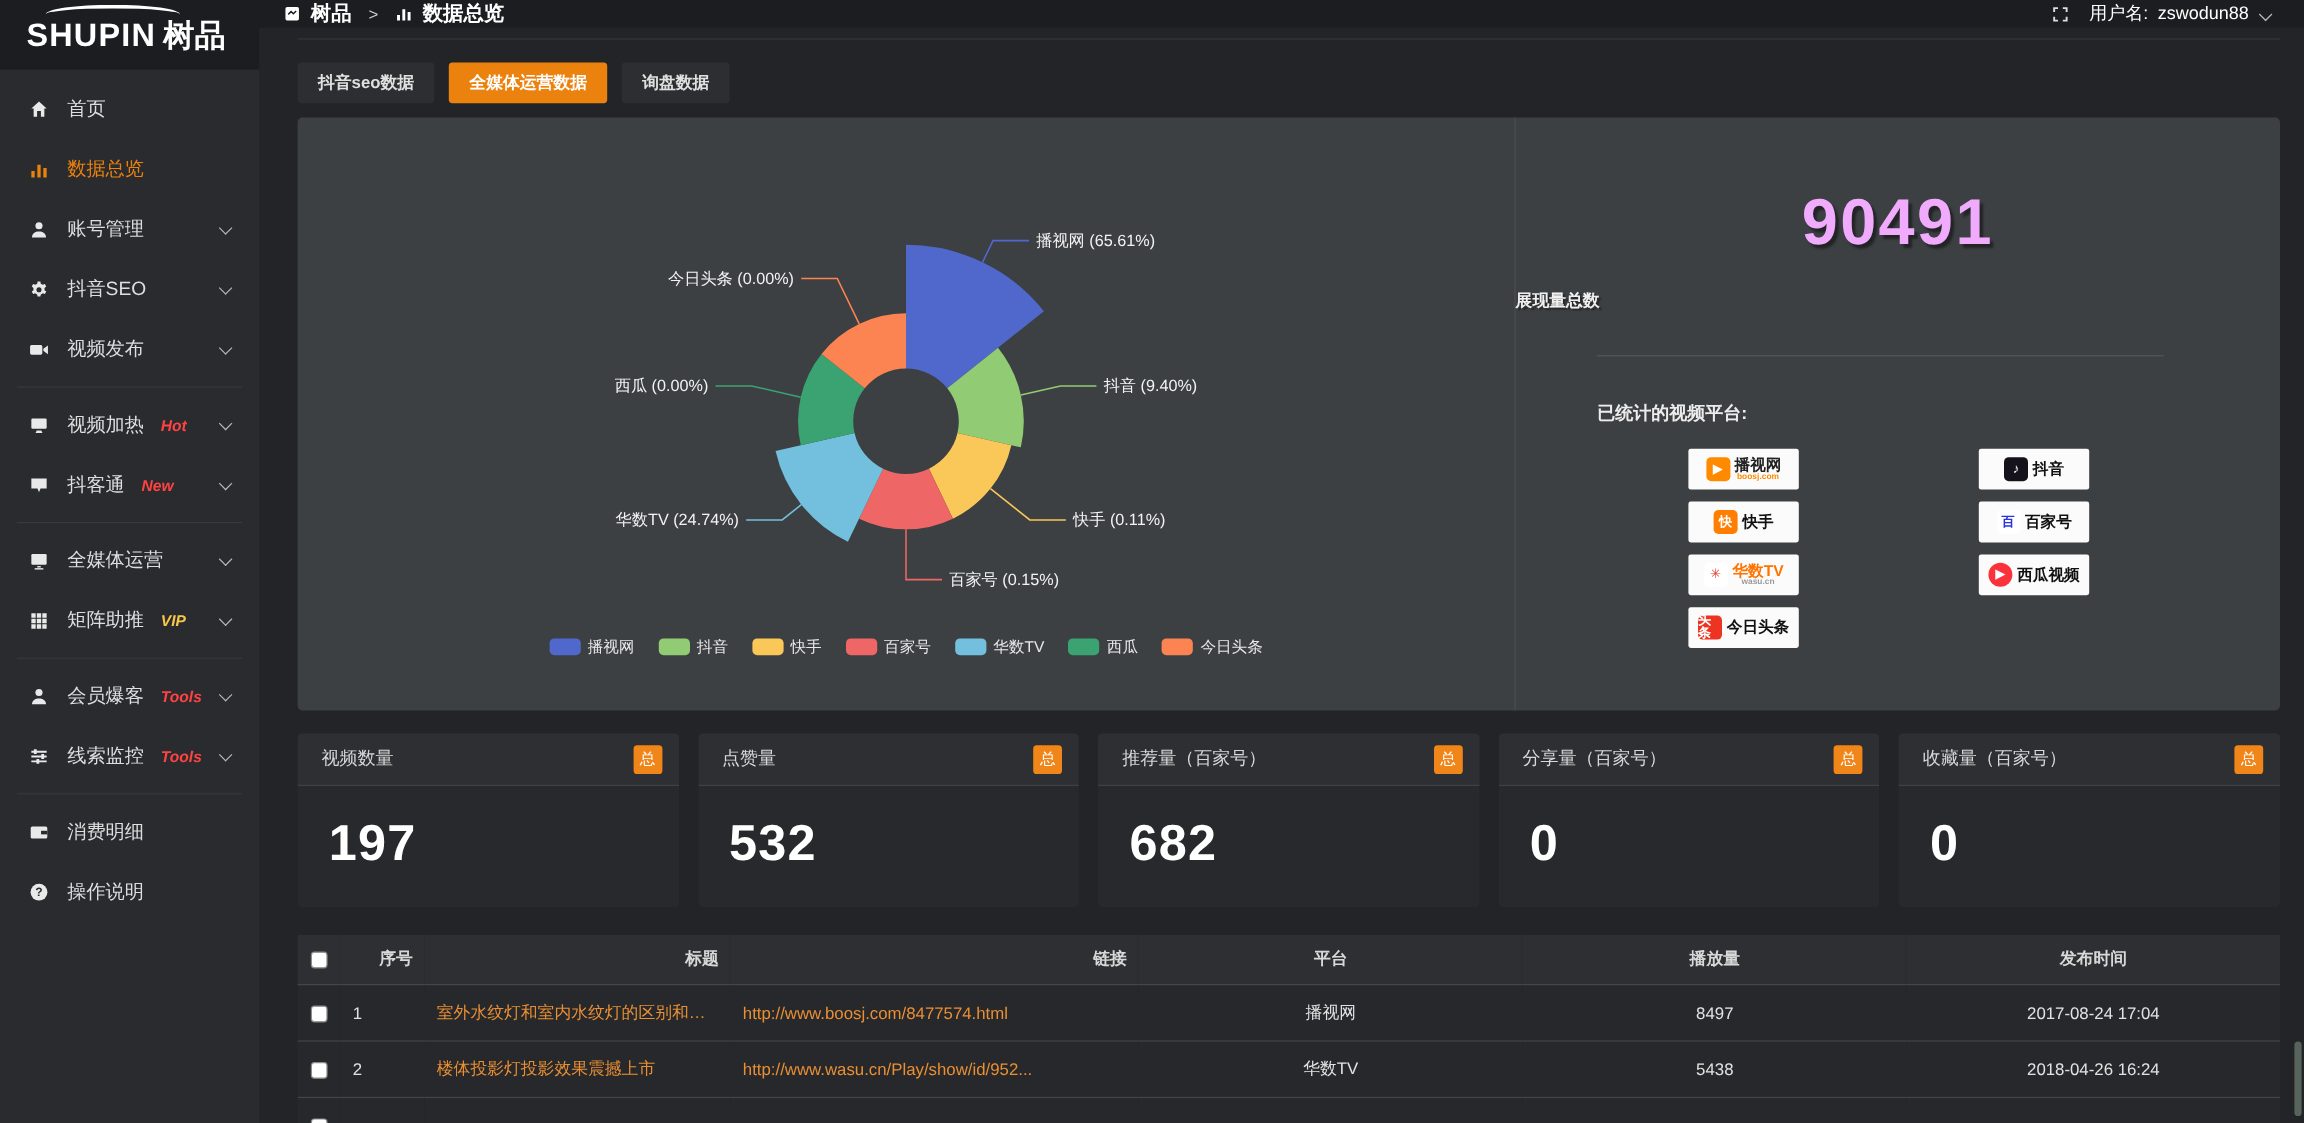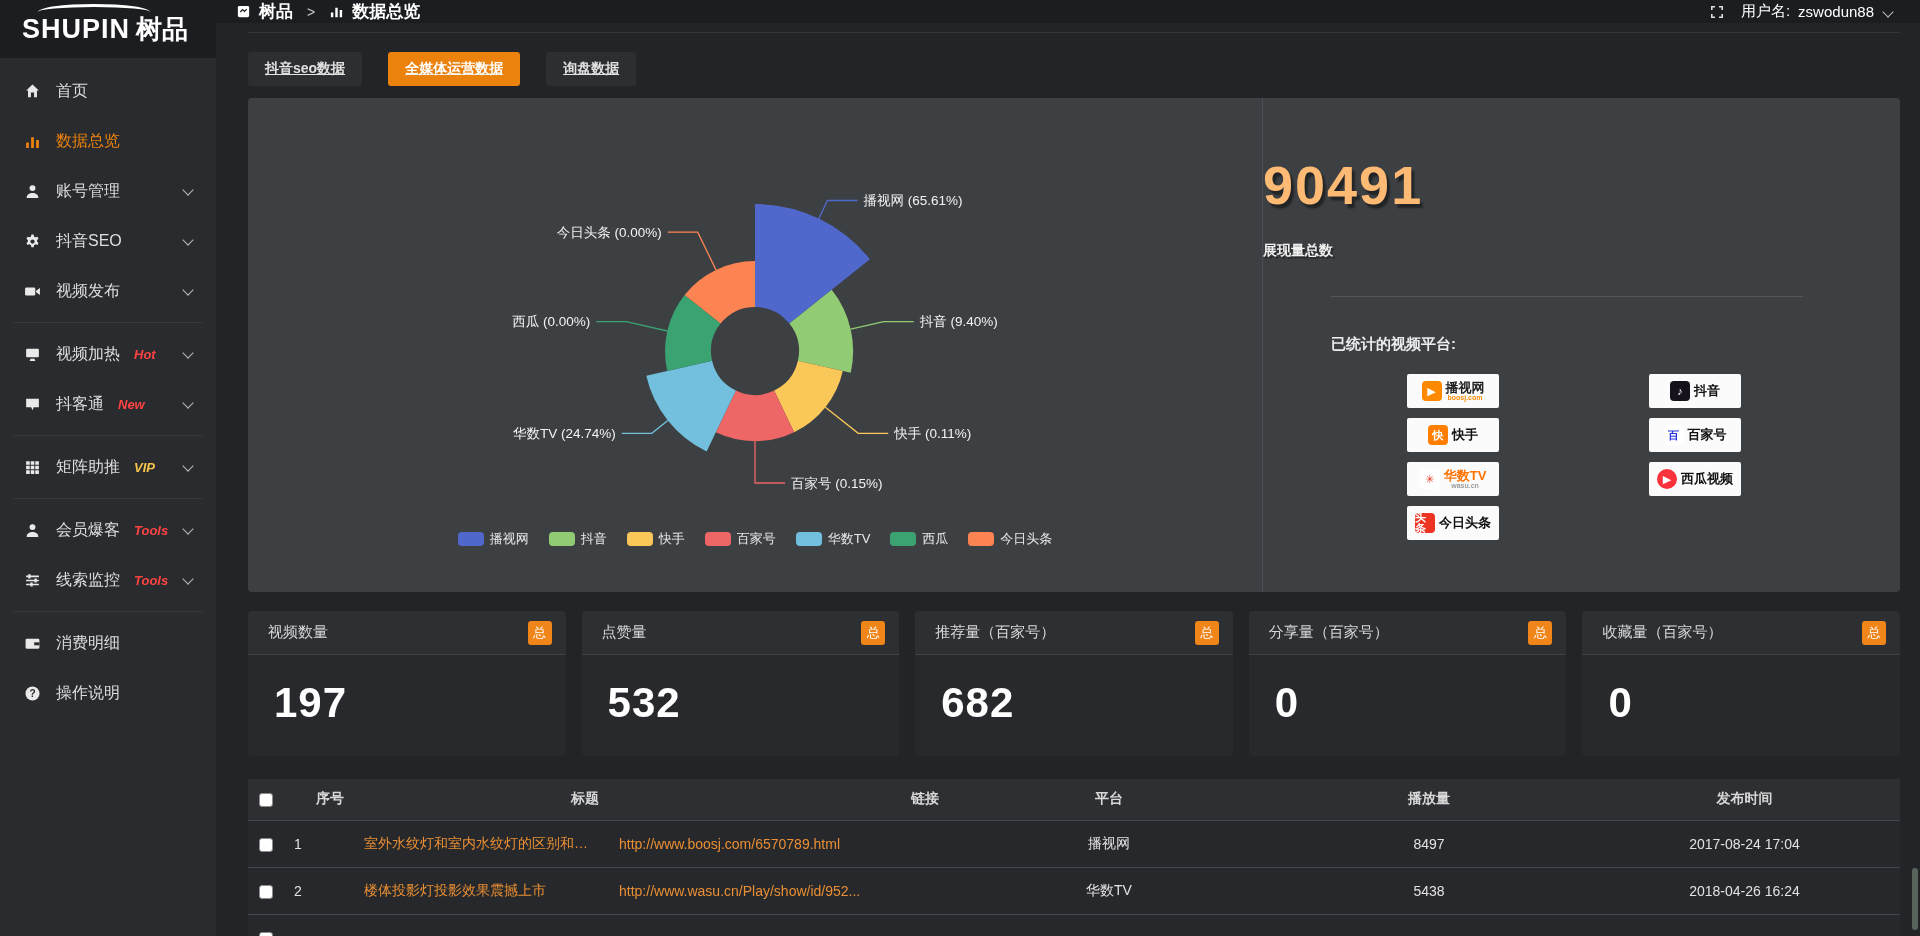--- a/index.html
+++ b/index.html
@@ -37,35 +37,35 @@
   .c-sep{color:#cfcfcf;font-size:14px;margin:0 6px;font-weight:normal;}
   .top-right{margin-left:auto;display:flex;align-items:center;gap:16px;color:#fff;font-size:15px;}
   .fs-icon{width:16px;height:16px;color:#dcdcdc;cursor:pointer;}
   .fs-icon svg{width:100%;height:100%;}
   .user-wrap{display:flex;align-items:center;gap:8px;cursor:pointer;}
   .user-wrap .chev{margin:0 0 0 2px;}
 
   .content{flex:1;padding:0 20px 0 32px;position:relative;}
   .content-line{border-top:1px solid #34373a;margin-top:9px;}
 
-  .tabs{display:flex;gap:26px;margin-top:19px;text-decoration:underline;}
+  .tabs{display:flex;gap:12px;margin-top:19px;}
   .tab{background:#2c2e31;color:#e0e0e0;font-size:14px;font-weight:bold;padding:8px 17px;border-radius:3px;cursor:pointer;}
   .tab.active{background:var(--orange);color:#fff;}
 
   
   .panel{margin-top:12px;height:494px;background:var(--panel);border-radius:4px;display:flex;}
   .chart-zone{width:1014px;min-width:1014px;position:relative;}
   .chart-zone svg{position:absolute;left:0;top:0;}
   .legend{position:absolute;left:0;right:0;bottom:44px;display:flex;justify-content:center;gap:20px;align-items:center;}
   .lg-item{display:flex;align-items:center;gap:6px;cursor:pointer;}
   .lg-sw{width:26px;height:14px;border-radius:4px;}
   .lg-name{font-size:13px;color:#e8e8e8;}
 
   .stats-zone{flex:1;border-left:1px solid #4b4e52;padding-top:56px;}
-  .big-number{font-size:54px;font-weight:bold;color:#fdba74;text-align:left;letter-spacing:2px;text-shadow:3px 4px 2px rgba(0,0,0,.45);}
+  .big-number{font-size:54px;font-weight:bold;color:#f0abfc;text-align:center;letter-spacing:2px;text-shadow:3px 4px 2px rgba(0,0,0,.45);}
   .big-label{margin-top:26px;font-size:14px;font-weight:bold;color:#f0f0f0;text-shadow:2px 2px 1px rgba(0,0,0,.4);}
   .stats-hr{height:1px;background:#55585b;width:472px;margin:36px auto 0 68px;}
   .plat-label{margin:38px 0 0 68px;font-size:15px;font-weight:bold;color:#ececec;}
   .badges{margin:20px 0 0 144px;display:grid;grid-template-columns:92px 92px;column-gap:150px;row-gap:10px;}
   .badge{height:34px;background:#fbfbfb;border-radius:2px;display:flex;align-items:center;justify-content:center;gap:4px;padding:0 4px;cursor:pointer;}
   .b-logo{width:20px;height:20px;border-radius:4px;display:flex;align-items:center;justify-content:center;font-size:11px;font-weight:bold;line-height:1;flex:none;}
   .b-logo.round{border-radius:50%;}
   .b-txt{display:flex;flex-direction:column;align-items:center;line-height:1.05;}
   .b-name{font-size:13px;font-weight:bold;white-space:nowrap;}
   .b-sub{font-size:7px;font-weight:bold;}
@@ -163,20 +163,31 @@
         <span class="s-icon">
           <svg viewBox="0 0 16 16" fill="currentColor">
             <path d="M2 2.5h12v8H9.2L8 13.4 6.8 10.5H2z"></path>
           </svg>
         </span>
         <span class="s-label">抖客通</span>
         <span class="s-badge" style="color:#ff4242">New</span>
         <span class="chev"></span>
       </div>
       <div class="s-div"></div>
+      <div class="s-item">
+        <span class="s-icon">
+          <svg viewBox="0 0 16 16" fill="currentColor">
+            <rect x="2" y="2.5" width="12" height="8.5" rx="1"></rect>
+            <rect x="6.6" y="12" width="2.8" height="1.1"></rect>
+            <rect x="4.6" y="13.6" width="6.8" height="1.1"></rect>
+          </svg>
+        </span>
+        <span class="s-label">全媒体运营</span>
+        <span class="chev"></span>
+      </div>
       <div class="s-item">
         <span class="s-icon">
           <svg viewBox="0 0 16 16" fill="currentColor">
             <path d="M2 2h3.4v3.4H2zM6.3 2h3.4v3.4H6.3zM10.6 2H14v3.4h-3.4zM2 6.3h3.4v3.4H2zM6.3 6.3h3.4v3.4H6.3zM10.6 6.3H14v3.4h-3.4zM2 10.6h3.4V14H2zM6.3 10.6h3.4V14H6.3zM10.6 10.6H14V14h-3.4z"></path>
           </svg>
         </span>
         <span class="s-label">矩阵助推</span>
         <span class="s-badge" style="color:#f6c64a">VIP</span>
         <span class="chev"></span>
       </div>
@@ -433,21 +444,21 @@
               <th class="center">平台</th>
               <th class="center">播放量</th>
               <th class="center">发布时间</th>
             </tr>
           </thead>
         <tbody id="tbody">
             <tr>
               <td class="center"><span class="cbx"></span></td>
               <td>1</td>
               <td class="title-cell">室外水纹灯和室内水纹灯的区别和简介</td>
-              <td class="link-cell">http://www.boosj.com/6570789.html</td>
+              <td class="link-cell">http://www.boosj.com/8477574.html</td>
               <td class="center">播视网</td>
               <td class="center">8497</td>
               <td class="center">2017-08-24 17:04</td>
             </tr>
             <tr>
               <td class="center"><span class="cbx"></span></td>
               <td>2</td>
               <td class="title-cell">楼体投影灯投影效果震撼上市</td>
               <td class="link-cell">http://www.wasu.cn/Play/show/id/952...</td>
               <td class="center">华数TV</td>

